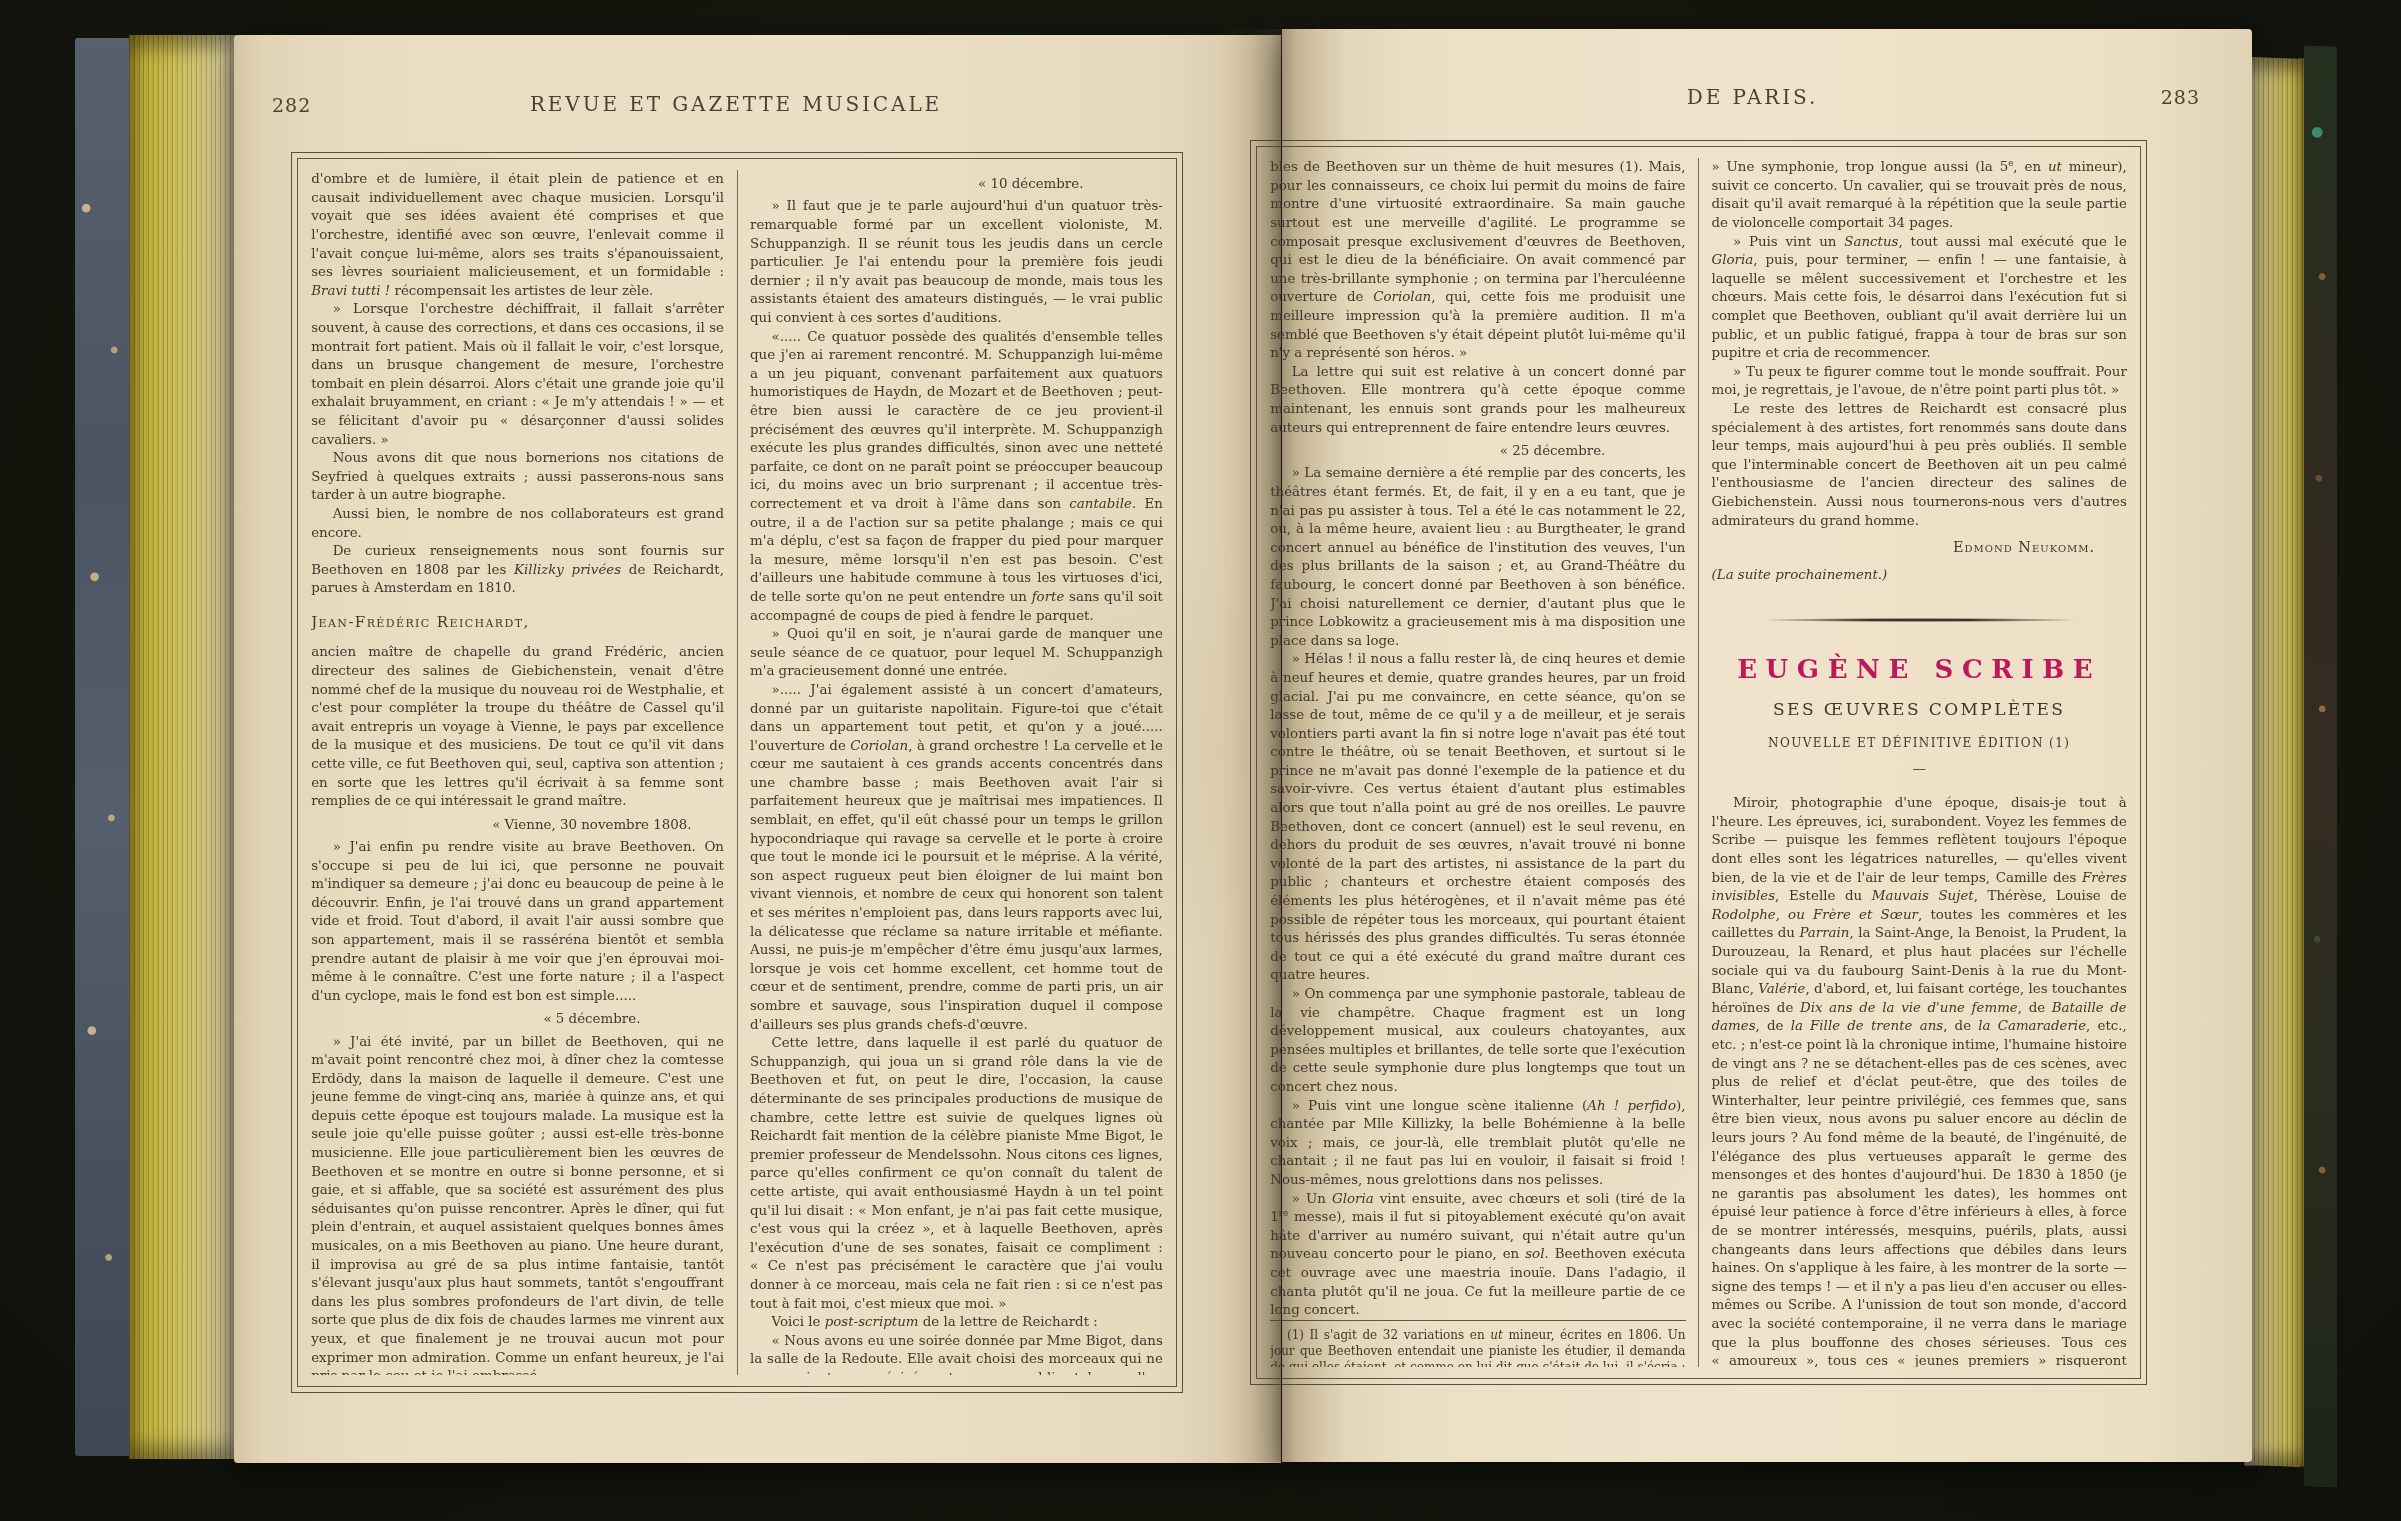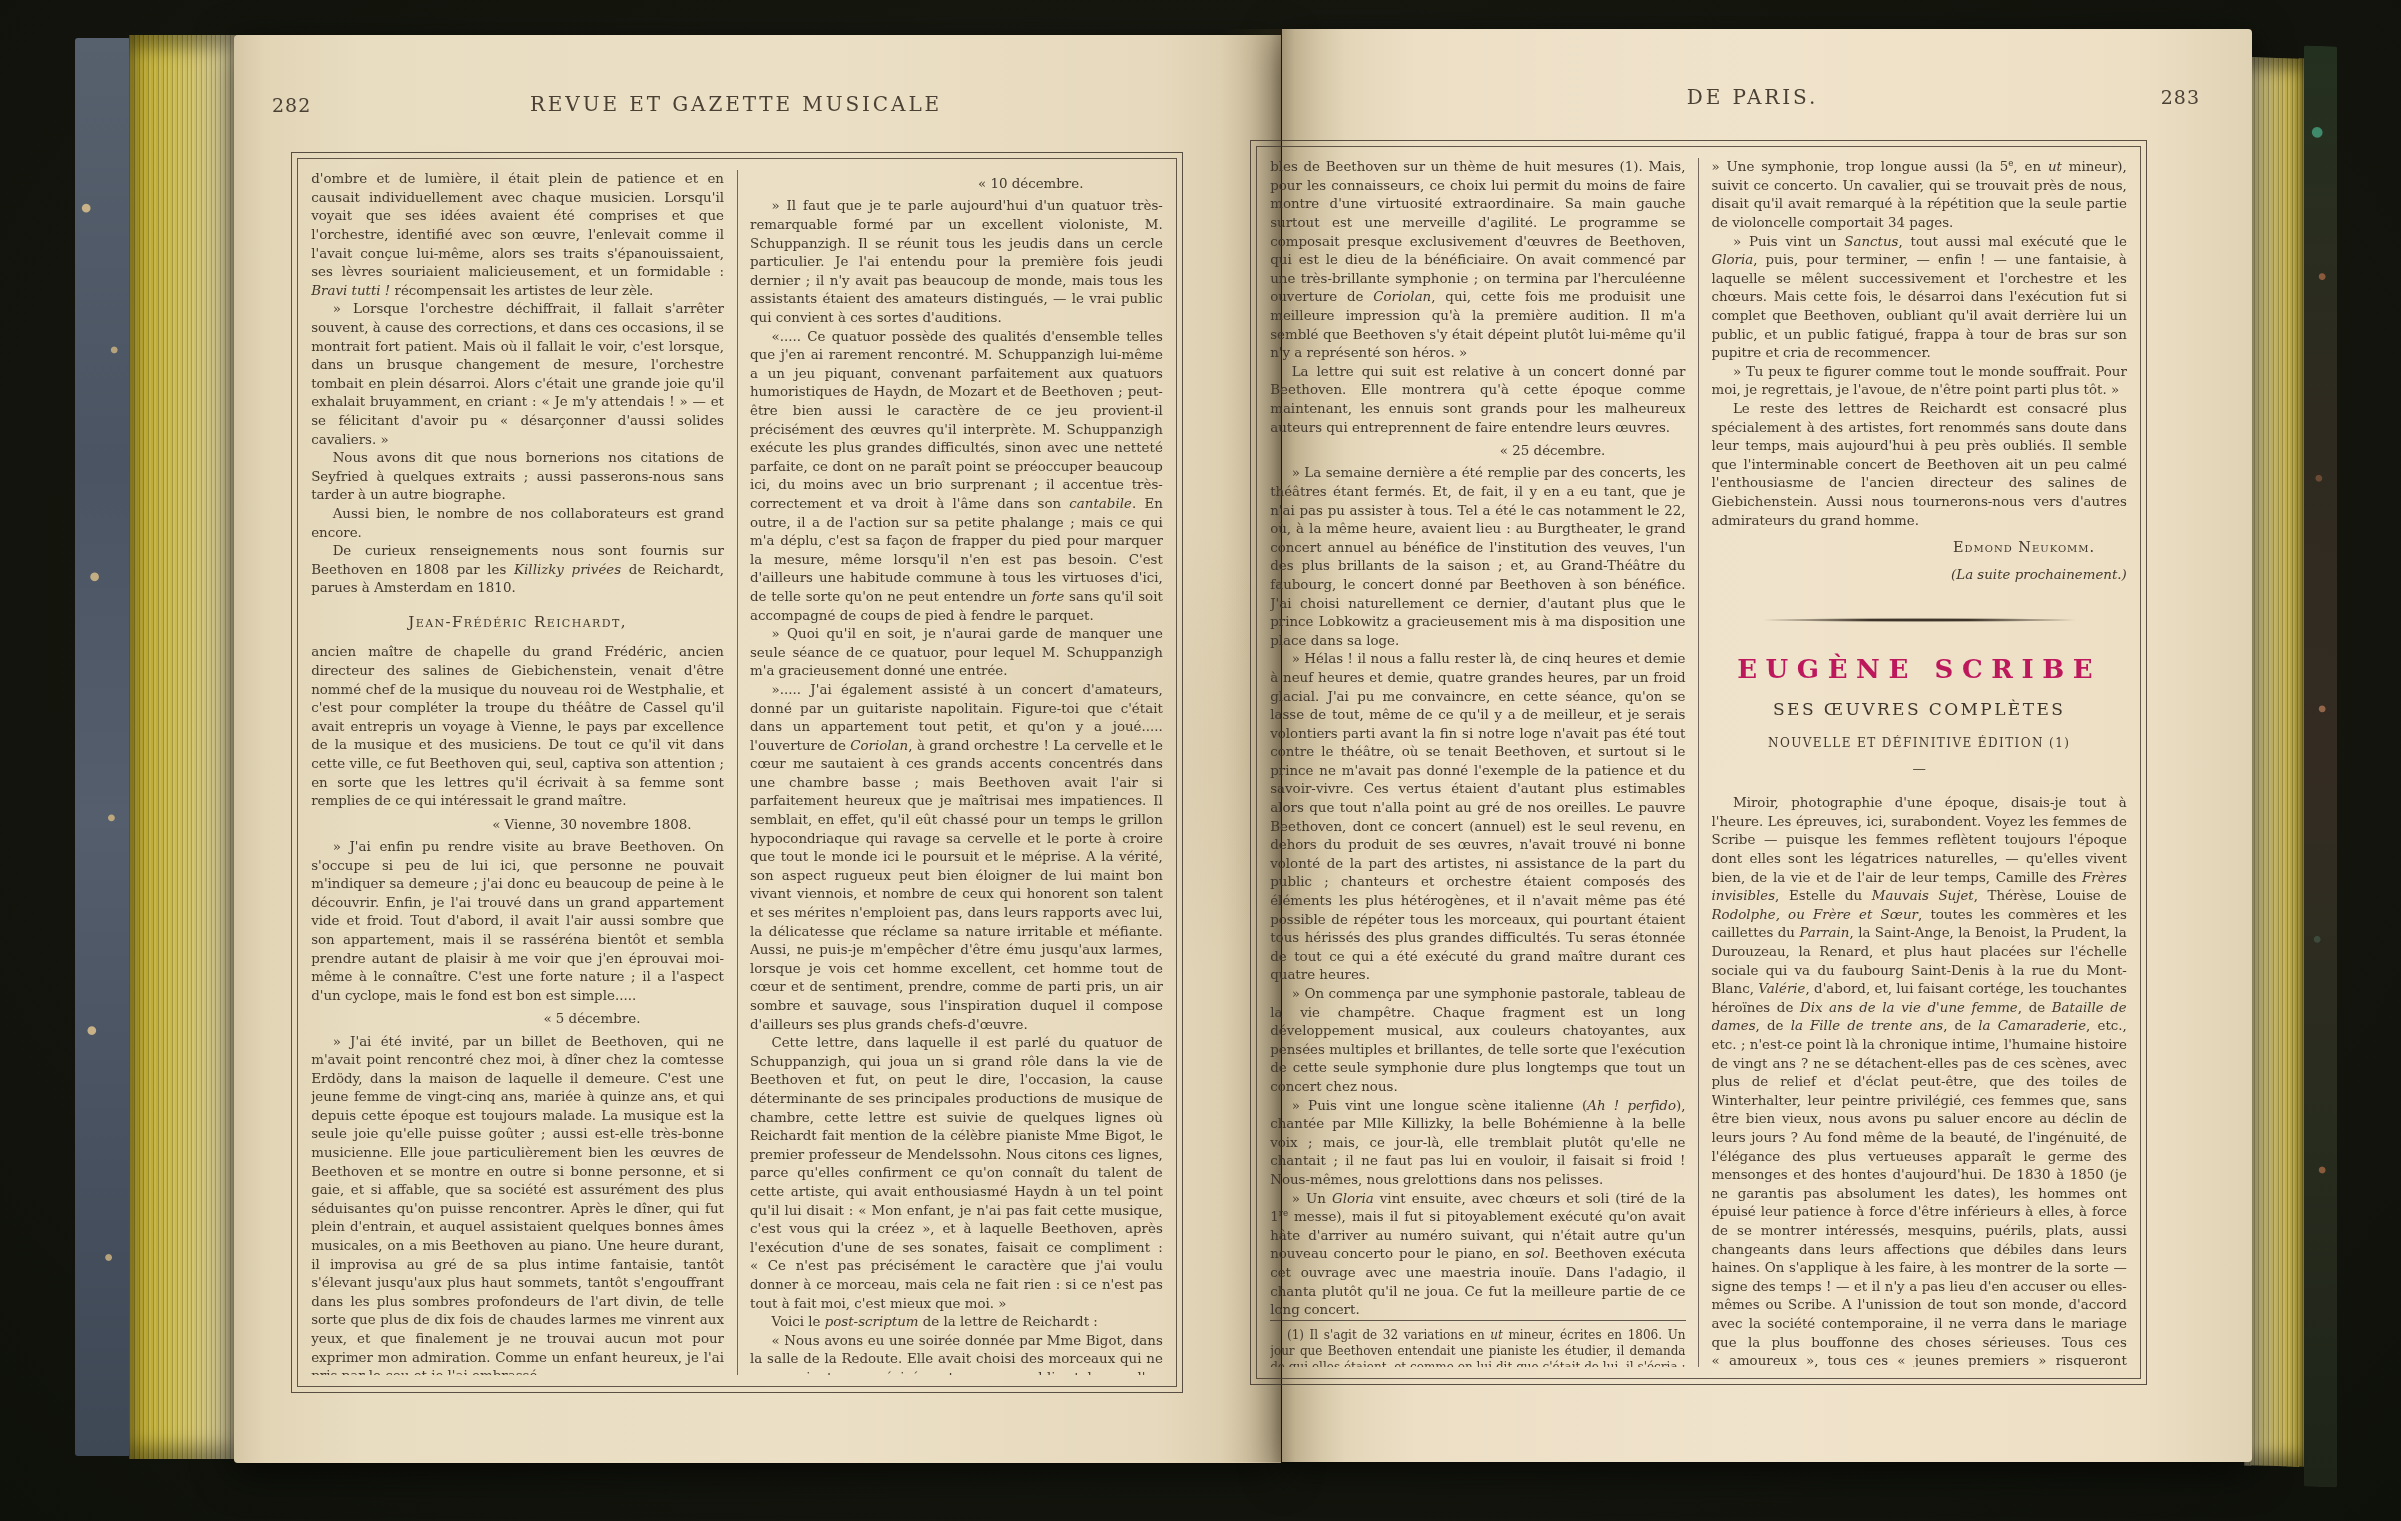--- a/index.html
+++ b/index.html
@@ -91,25 +91,25 @@
   .frame{position:absolute;border:1.9px solid rgba(62,53,42,.85);}
   .frame-inner{position:absolute;inset:4.8px;border:1px solid rgba(62,53,42,.8);
     display:flex;flex-direction:row;padding:11.5px 13.4px;}
   .col{flex:1 1 0;overflow:hidden;display:flex;flex-direction:column;
     font-size:13.4px;line-height:18.6px;text-align:justify;}
   .col-divider{width:1px;background:rgba(62,53,42,.7);margin:0 12.5px;flex:0 0 auto;}
   
   .blk-p{margin:0;text-indent:1.6em;}
   .blk-pc{margin:0;text-indent:0;}
   .blk-date{margin:4.8px 0 3.8px;text-align:center;padding-left:36%;text-indent:0;}
-  .blk-h1{margin:15.4px 0 11.5px;text-align:center;font-variant:small-caps;
+  .blk-h1{margin:15.4px 0 11.5px;text-align:left;font-variant:small-caps;
     letter-spacing:1.4px;font-size:15px;text-indent:0;}
   .blk-sig{margin:7.7px 0 1.9px;text-align:right;padding-right:2.2em;
     font-variant:small-caps;letter-spacing:1px;font-size:14.4px;}
-  .blk-note{margin:9.6px 0 0;text-align:right;font-style:italic;text-indent:0;}
+  .blk-note{margin:9.6px 0 0;text-align:left;font-style:italic;text-indent:0;}
   .blk-srule{height:4.8px;width:317px;margin:33px auto 38px;
     background:radial-gradient(ellipse at center, #3e352a 0%, #3e352a 28%, rgba(62,53,42,0) 72%);}
   .blk-title{margin:0 0 21px;text-align:center;font-size:26px;font-weight:700;
     letter-spacing:8.6px;color:#be185d;text-indent:0;}
   .blk-sub1{margin:0 0 15.4px;text-align:center;font-size:17px;letter-spacing:2.4px;text-indent:0;}
   .blk-sub2{margin:0 0 7.7px;text-align:center;font-size:12px;letter-spacing:1.4px;text-indent:0;}
   .blk-dash{margin:0 0 15.4px;text-align:center;font-size:13.4px;text-indent:0;}
   .footnote-block{flex:0 0 auto;margin-top:auto;padding-top:5.8px;
     border-top:1.9px solid rgba(62,53,42,.8);font-size:12px;line-height:16px;}
   .footnote-block .blk-p{text-indent:1.4em;}

